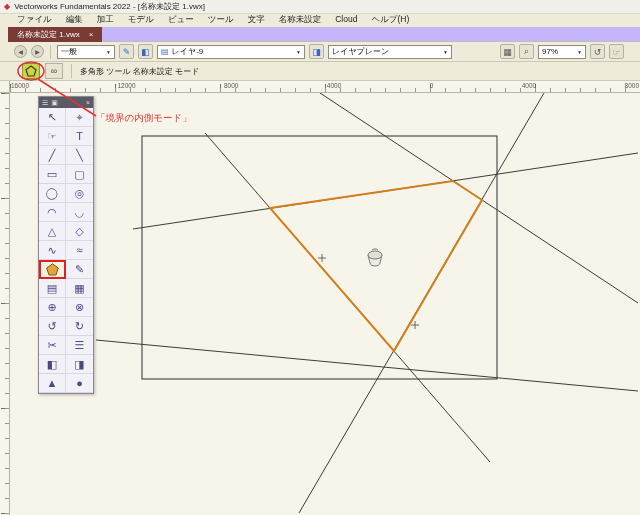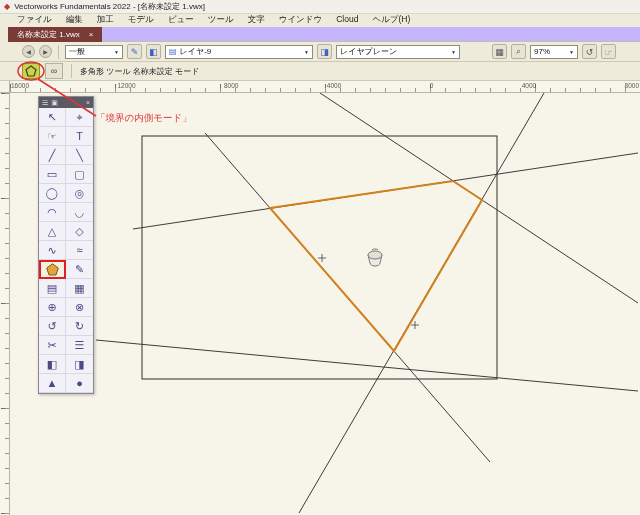--- a/index.html
+++ b/index.html
@@ -15,21 +15,21 @@
   .menubar{position:absolute;left:0;top:14px;width:100%;height:13px;background:#efebdb;
     display:flex;align-items:flex-start;padding-left:10px;font-size:8.5px;color:#1a1a1a;white-space:nowrap}
   .mi{padding:0 7px;cursor:default}
 
   .tabbar{position:absolute;left:8px;top:27px;width:100%;height:15px;background:#c4b5fd;border-bottom:1px solid #c2beac}
   .tab{position:absolute;left:0;top:0;height:15px;background:#7a3a35;color:#fff;display:flex;
     align-items:center;gap:9px;padding:0 9px;font-size:8px;white-space:nowrap}
   .tabclose{font-size:8px;color:#eee}
 
   .toolbar{position:absolute;left:0;top:42px;width:100%;height:20px;background:#efebdb;border-bottom:1px solid #cdc9b8;
-    display:flex;align-items:center;gap:4px;padding:0 22px;font-size:8px;white-space:nowrap}
+    display:flex;align-items:center;gap:4px;padding:0 14px;font-size:8px;white-space:nowrap}
   .navbtn{width:13px;height:13px;border-radius:50%;background:#ddd9c9;border:1px solid #a9a593;color:#555;
     font-size:6px;display:flex;align-items:center;justify-content:center;flex:none}
   .sep{width:1px;height:14px;background:#c5c1b0;margin:0 2px;flex:none}
   .combo{height:14px;background:#fff;border:1px solid #8f8c7c;display:flex;align-items:center;gap:3px;
     padding:0 3px;font-size:8px;color:#111;flex:none;overflow:hidden}
   .combo .arw{font-size:5px;color:#333;margin-left:auto}
   .combo .cicon{color:#3a62c8;font-size:8px}
   .w58{width:58px}.w150{width:148px}.w140{width:124px}.w42{width:48px}
   .tbtn{width:15px;height:15px;background:#e8e4d4;border:1px solid #b5b19f;border-radius:2px;display:flex;
     align-items:center;justify-content:center;font-size:9px;color:#555;flex:none}
@@ -86,21 +86,21 @@
 
   <div class="menubar">
     <span style="display:flex">
         <span class="mi">ファイル</span>
         <span class="mi">編集</span>
         <span class="mi">加工</span>
         <span class="mi">モデル</span>
         <span class="mi">ビュー</span>
         <span class="mi">ツール</span>
         <span class="mi">文字</span>
-        <span class="mi">ウインドウ</span>
+        <span class="mi">名称未設定</span>
         <span class="mi">Cloud</span>
         <span class="mi">ヘルプ(H)</span>
       </span>
   </div>
 
   <div class="tabbar">
     <div class="tab">
       <span>名称未設定 1.vwx</span>
       <span class="tabclose">×</span>
     </div>

